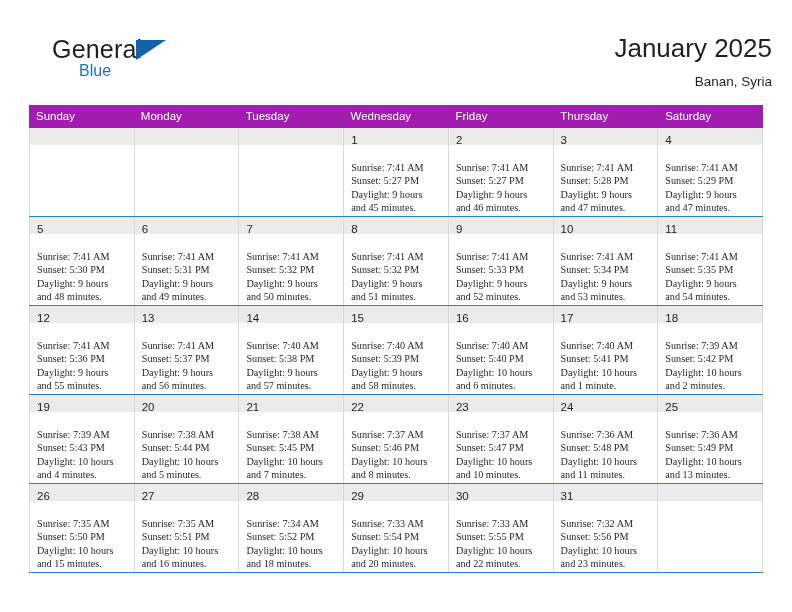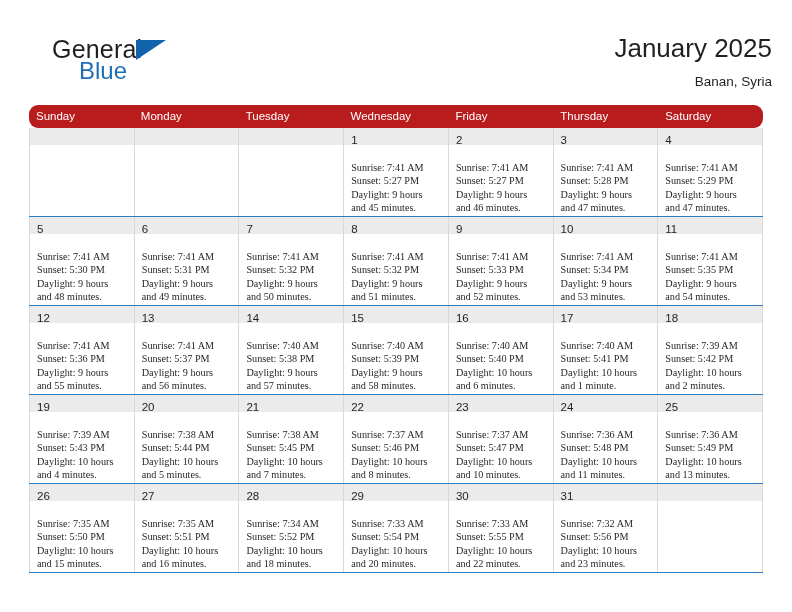--- a/index.html
+++ b/index.html
@@ -43,21 +43,21 @@
     font-size: 25px;
     letter-spacing: 0.2px;
     color: #231f20;
     line-height: 26px;
     white-space: nowrap;
   }
   .logo-blue {
     position: absolute;
     left: 27px;
     top: 22px;
-    font-size: 24px;
+    font-size: 16px;
     color: #1f6fb5;
     line-height: 25px;
     white-space: nowrap;
   }
   .logo-triangle {
     position: absolute;
     left: 84px;
     top: 4px;
     width: 0;
     height: 0;
@@ -87,22 +87,21 @@
 
   
   .calendar {
     position: absolute;
     left: 29px;
     top: 105px;
     width: 734px;
   }
   .dow-row {
     display: flex;
-    background: #b91c1c;
-    border-radius: 9px;
+    background: #a21caf;
   }
   .dow {
     flex: 1 1 0;
     box-sizing: border-box;
     padding: 4px 0 5px 7px;
     font-size: 11.5px;
     color: #ffffff;
     line-height: 14px;
     white-space: nowrap;
   }

